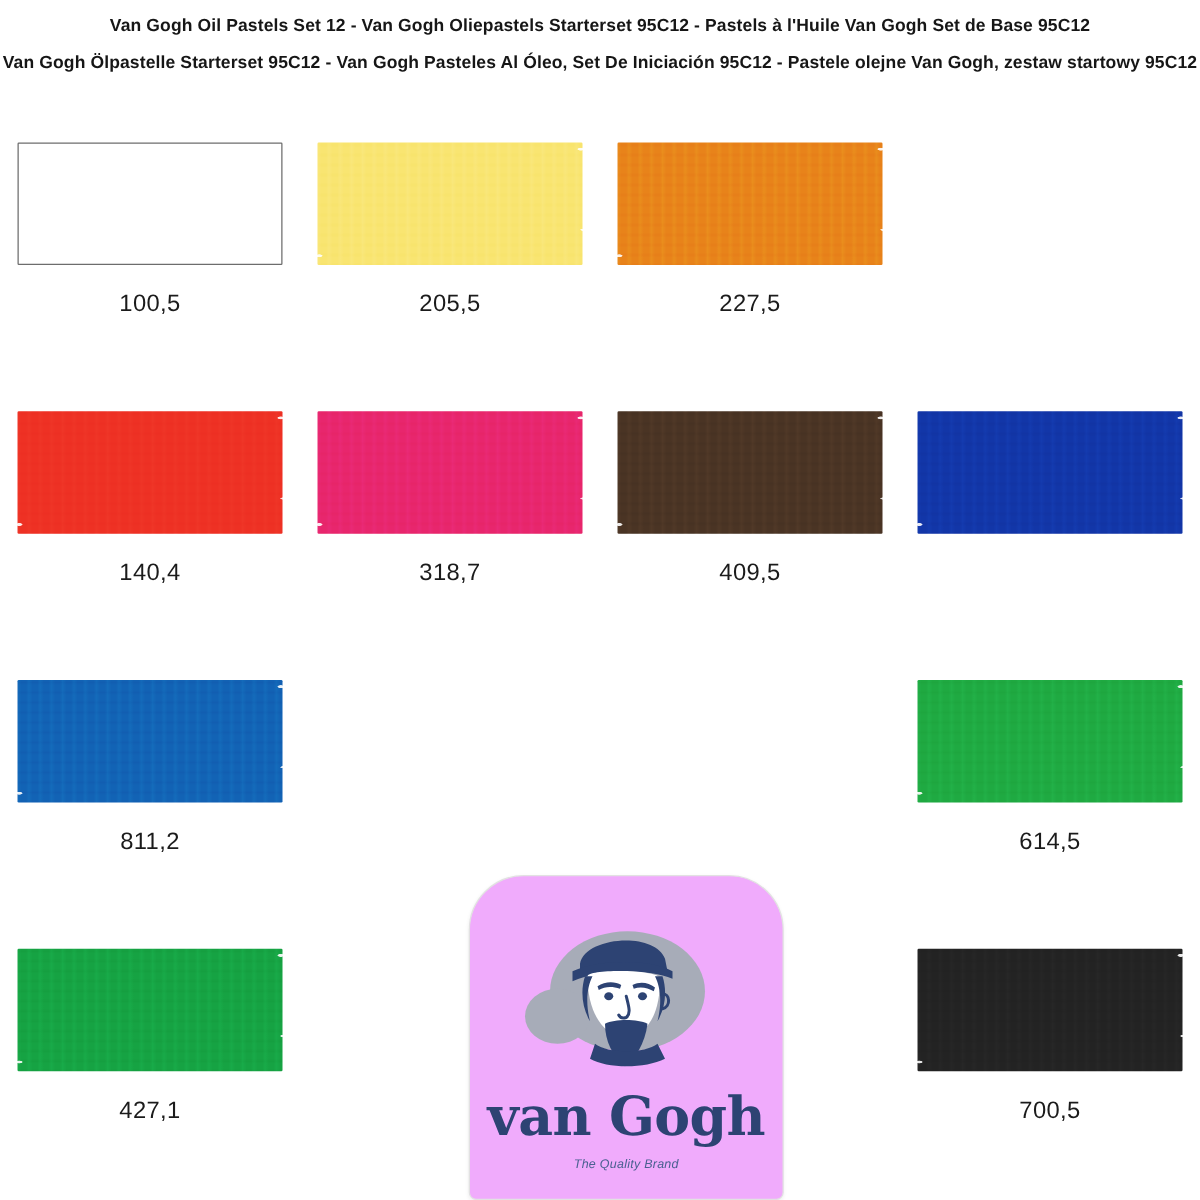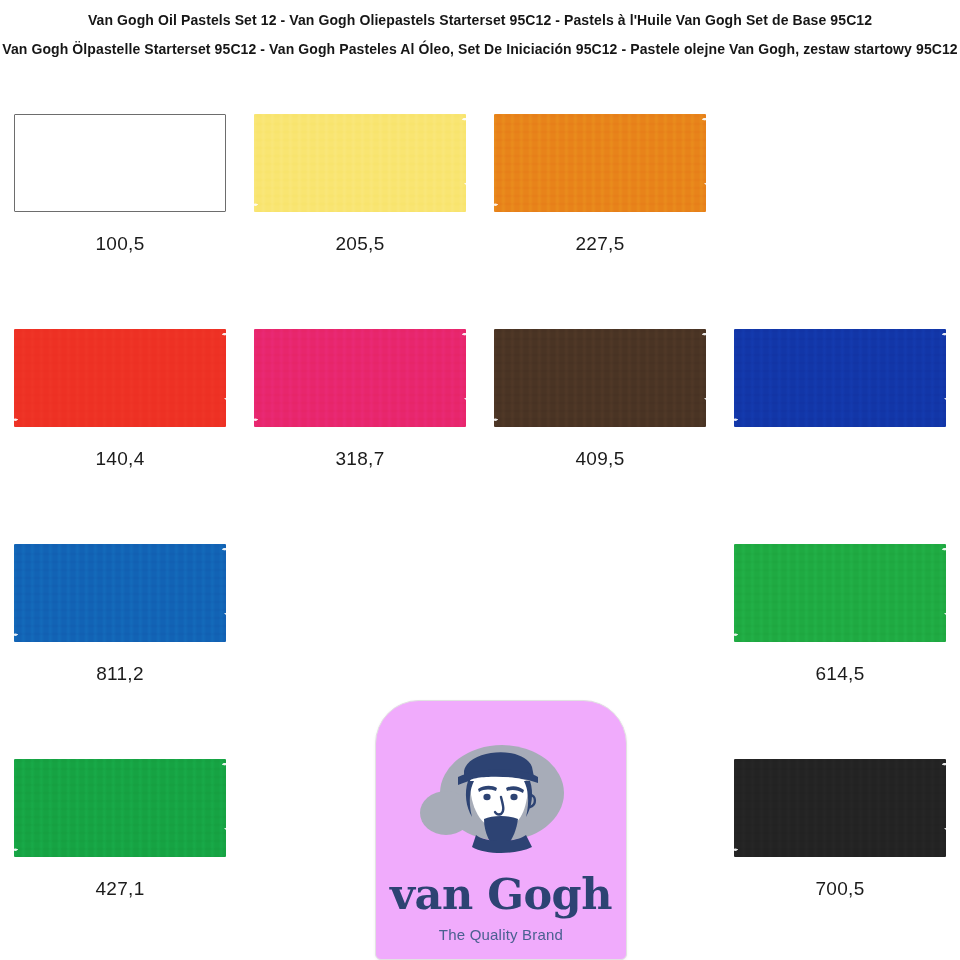--- a/index.html
+++ b/index.html
@@ -120,24 +120,25 @@
   .logo-word {
     font-family: "DejaVu Serif", serif;
     font-weight: bold;
     font-size: 43px;
     color: #2d4373;
     letter-spacing: -0.5px;
     line-height: 1;
     margin-top: 2px;
   }
   .logo-tag {
-    font-size: 15px;
+    font-size: 10px;
     color: #4a6091;
     margin-top: 10px;
     letter-spacing: 0.2px;
+    font-style: italic;
   }
 </style>
 </head>
 <body>
 
 <div class="header">
   <div class="header-line">Van Gogh Oil Pastels Set 12 - Van Gogh Oliepastels Starterset 95C12 - Pastels à l'Huile Van Gogh Set de Base 95C12</div>
   <div class="header-line second">Van Gogh Ölpastelle Starterset 95C12 - Van Gogh Pasteles Al Óleo, Set De Iniciación 95C12 - Pastele olejne Van Gogh, zestaw startowy 95C12</div>
 </div>
 

